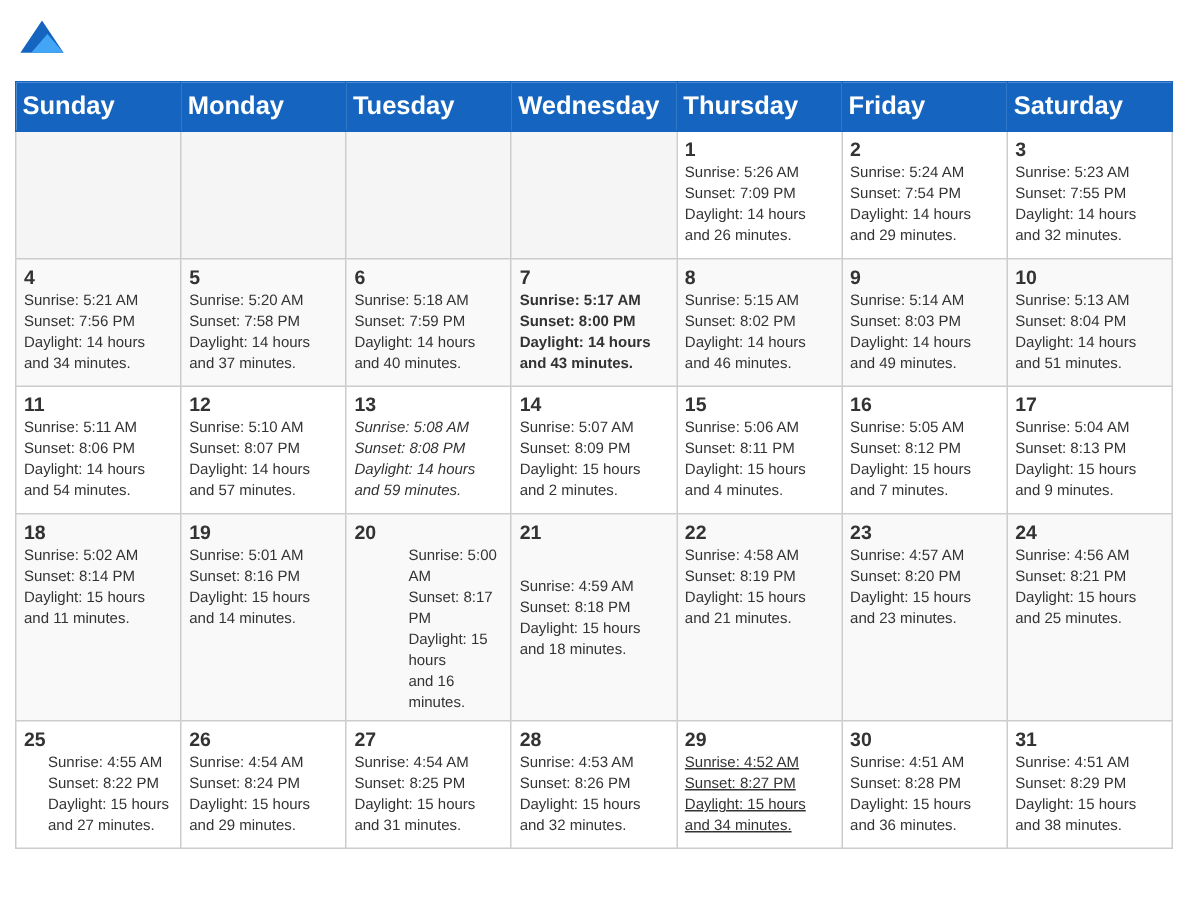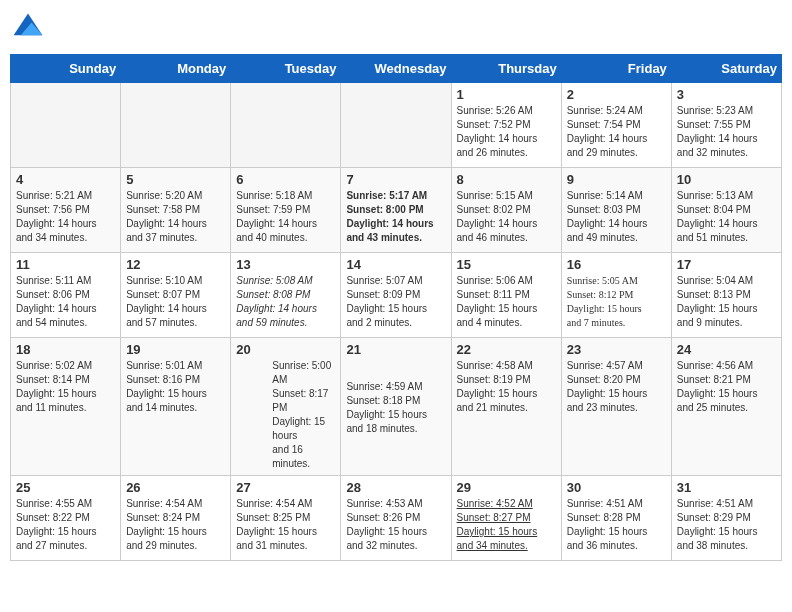--- a/index.html
+++ b/index.html
@@ -53,24 +53,24 @@
       color: #555;
     }
     table {
       width: 100%;
       border-collapse: collapse;
       table-layout: fixed;
     }
     th {
       background-color: #1565C0;
       color: #fff;
-      font-size: 13px;
+      font-size: 17px;
       font-weight: bold;
       padding: 6px 4px;
-      text-align: right;
+      text-align: left;
       border: 1px solid #1565C0;
     }
     td {
       border: 1px solid #ccc;
       vertical-align: top;
       padding: 4px 5px;
       font-size: 10.5px;
       color: #333;
       height: 85px;
       background: #fff;
@@ -127,21 +127,21 @@
   </thead>
   <tbody id="calendar-body">
   <tr>
         <td class="empty"></td>
         <td class="empty"></td>
         <td class="empty"></td>
         <td class="empty"></td>
         <td>
           <span class="day-number">1</span>
           <div class="day-info" style="white-space: pre-line;">Sunrise: 5:26 AM
-Sunset: 7:52 PM
+Sunset: 7:09 PM
 Daylight: 14 hours
 and 26 minutes.</div>
         </td>
         <td>
           <span class="day-number">2</span>
           <div class="day-info" style="white-space: pre-line;">Sunrise: 5:24 AM
 Sunset: 7:54 PM
 Daylight: 14 hours
 and 29 minutes.</div>
         </td>
@@ -235,21 +235,21 @@
         </td>
         <td>
           <span class="day-number">15</span>
           <div class="day-info" style="white-space: pre-line;">Sunrise: 5:06 AM
 Sunset: 8:11 PM
 Daylight: 15 hours
 and 4 minutes.</div>
         </td>
         <td>
           <span class="day-number">16</span>
-          <div class="day-info" style="white-space: pre-line; font-family: Liberation Serif, serif;">Sunrise: 5:05 AM
+          <div class="day-info" style="white-space: pre-line;">Sunrise: 5:05 AM
 Sunset: 8:12 PM
 Daylight: 15 hours
 and 7 minutes.</div>
         </td>
         <td>
           <span class="day-number">17</span>
           <div class="day-info" style="white-space: pre-line;">Sunrise: 5:04 AM
 Sunset: 8:13 PM
 Daylight: 15 hours
 and 9 minutes.</div>
@@ -302,21 +302,21 @@
           <span class="day-number">24</span>
           <div class="day-info" style="white-space: pre-line;">Sunrise: 4:56 AM
 Sunset: 8:21 PM
 Daylight: 15 hours
 and 25 minutes.</div>
         </td>
       </tr>
       <tr>
         <td>
           <span class="day-number">25</span>
-          <div class="day-info" style="white-space: pre-line;">Sunrise: 4:55 AM
+          <div class="day-info" style="white-space: pre-line; margin-left: 16px;">Sunrise: 4:55 AM
 Sunset: 8:22 PM
 Daylight: 15 hours
 and 27 minutes.</div>
         </td>
         <td>
           <span class="day-number">26</span>
           <div class="day-info" style="white-space: pre-line;">Sunrise: 4:54 AM
 Sunset: 8:24 PM
 Daylight: 15 hours
 and 29 minutes.</div>

